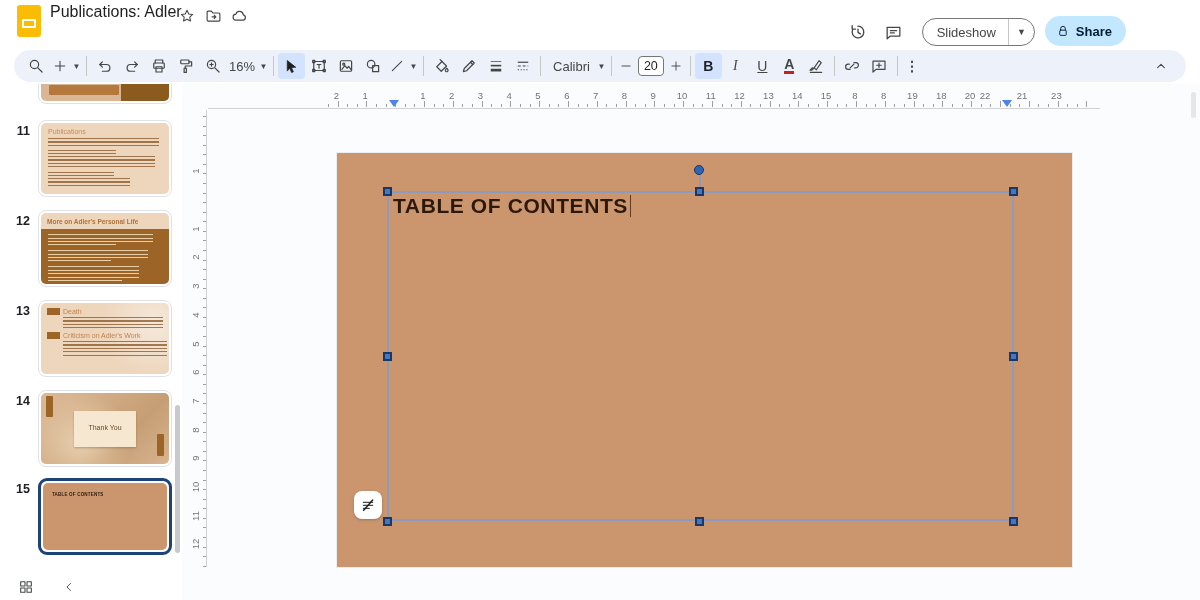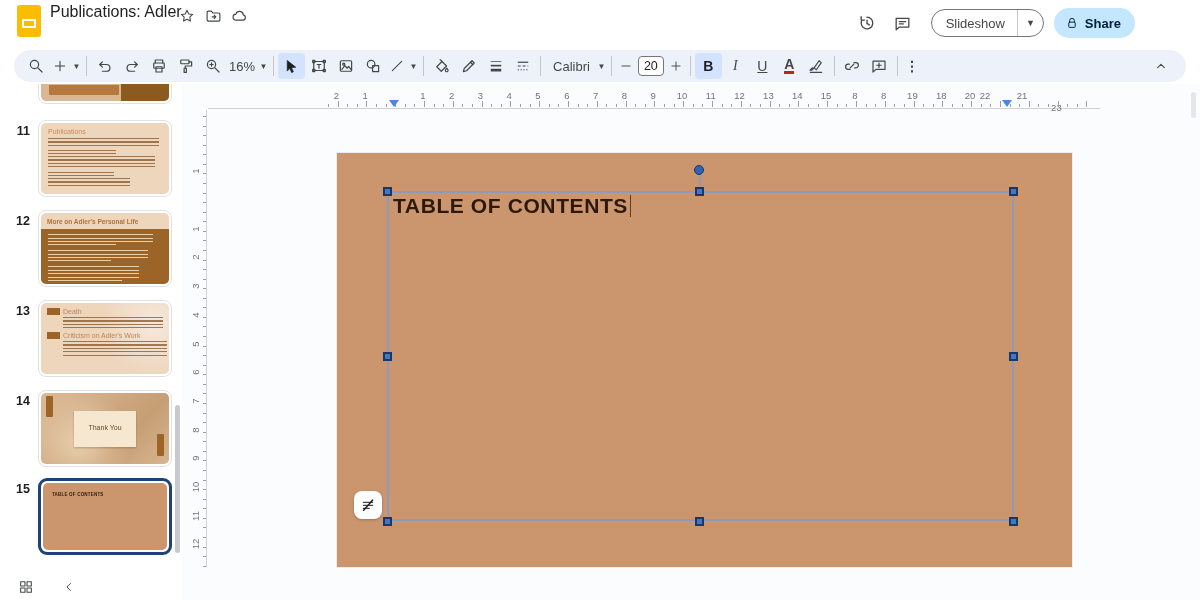--- a/index.html
+++ b/index.html
@@ -9,21 +9,21 @@
   .ic { stroke:#444746; stroke-width:1.6; fill:none; stroke-linecap:round; stroke-linejoin:round; }
 
   
   .titlebar { position:absolute; left:0; top:0; width:1200px; height:46px; background:#fff; }
   .slides-logo { position:absolute; left:17px; top:5px; width:24px; height:32px; background:#fbbc04; border-radius:3px; }
   .slides-logo .inner { position:absolute; left:5px; top:14px; width:14px; height:9px; border:2px solid #fff; border-radius:1px; }
   .doc-title { position:absolute; left:50px; top:3px; font-size:16px; color:#1f1f1f; white-space:nowrap; }
   .tb-mini { position:absolute; top:7px; width:18px; height:18px; display:flex; align-items:center; justify-content:center; }
   .menubar { position:absolute; left:40px; top:22px; display:flex; }
   .menu-item { font-size:13px; color:#1f1f1f; padding:2px 7px; border-radius:4px; cursor:default; }
-  .tb-right { position:absolute; right:3px; top:0; height:46px; display:flex; align-items:center; }
+  .tb-right { position:absolute; right:12px; top:0; height:46px; display:flex; align-items:flex-end; }
   .round-btn { width:28px; height:28px; display:flex; align-items:center; justify-content:center; border-radius:50%; }
   .slideshow-btn { display:flex; align-items:stretch; height:28px; border:1px solid #747775; border-radius:14px; overflow:hidden; margin-left:14px; background:#fff; }
   .slideshow-main { display:flex; align-items:center; padding:0 12px 0 14px; font-size:13px; color:#444746; font-weight:500; border-right:1px solid #c4c7c5; }
   .slideshow-caret { display:flex; align-items:center; padding:0 8px; color:#444746; font-size:9px; }
   .share-btn { display:flex; align-items:center; height:30px; background:#c2e7ff; border-radius:15px; padding:0 14px 0 11px; margin-left:10px; margin-right:62px; gap:6px; }
   .share-btn span.lbl { font-size:13px; font-weight:600; color:#001d35; }
 
   
   .toolbar { position:absolute; left:14px; top:50px; width:1172px; height:32px; background:#edf2fa; border-radius:16px; display:flex; align-items:center; padding:0 12px 0 8px; }
   .tbtn { min-width:27px; height:26px; display:flex; align-items:center; justify-content:center; border-radius:4px; color:#444746; }
@@ -407,21 +407,21 @@
       <div class="num" style="left: 560.4px;">13</div>
       <div class="num" style="left: 589.2px;">14</div>
       <div class="num" style="left: 618px;">15</div>
       <div class="num" style="left: 646.8px;">8</div>
       <div class="num" style="left: 675.6px;">8</div>
       <div class="num" style="left: 704.4px;">19</div>
       <div class="num" style="left: 733.2px;">18</div>
       <div class="num" style="left: 762px;">20</div>
       <div class="num" style="left: 814px;">21</div>
       <div class="num" style="left: 777px;">22</div>
-      <div class="num" style="left: 848.4px; margin-top: 12px;">23</div>
+      <div class="num" style="left: 848.4px;">23</div>
       <div class="tick" style="left: 120px; top: 15.5px; height: 3.5px;"></div>
       <div class="tick" style="left: 129.6px; top: 13px; height: 6px;"></div>
       <div class="tick" style="left: 139.2px; top: 15.5px; height: 3.5px;"></div>
       <div class="tick" style="left: 148.8px; top: 15.5px; height: 3.5px;"></div>
       <div class="tick" style="left: 158.4px; top: 13px; height: 6px;"></div>
       <div class="tick" style="left: 168px; top: 15.5px; height: 3.5px;"></div>
       <div class="tick" style="left: 177.6px; top: 15.5px; height: 3.5px;"></div>
       <div class="tick" style="left: 187.2px; top: 13px; height: 6px;"></div>
       <div class="tick" style="left: 196.8px; top: 15.5px; height: 3.5px;"></div>
       <div class="tick" style="left: 206.4px; top: 15.5px; height: 3.5px;"></div>

